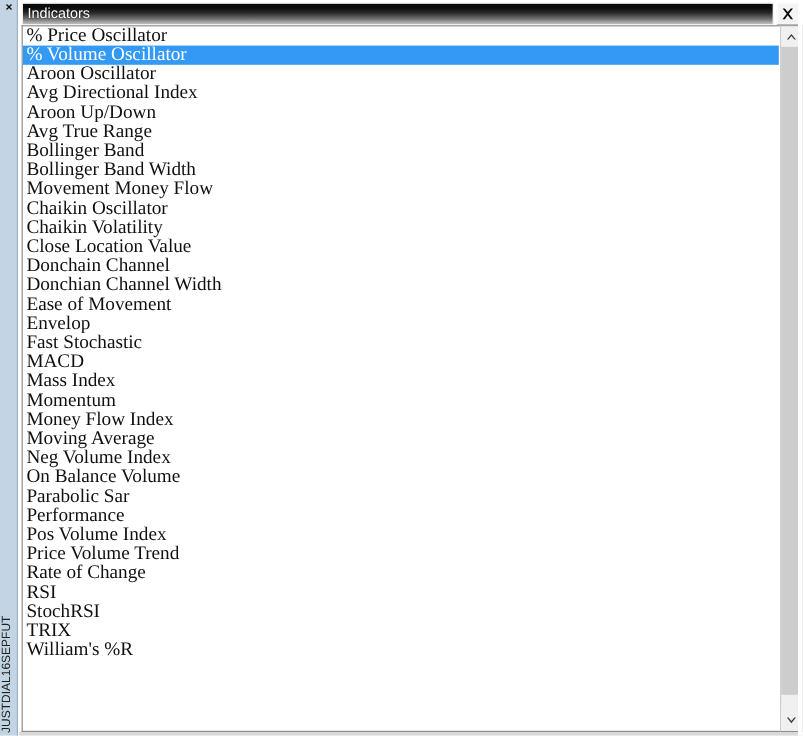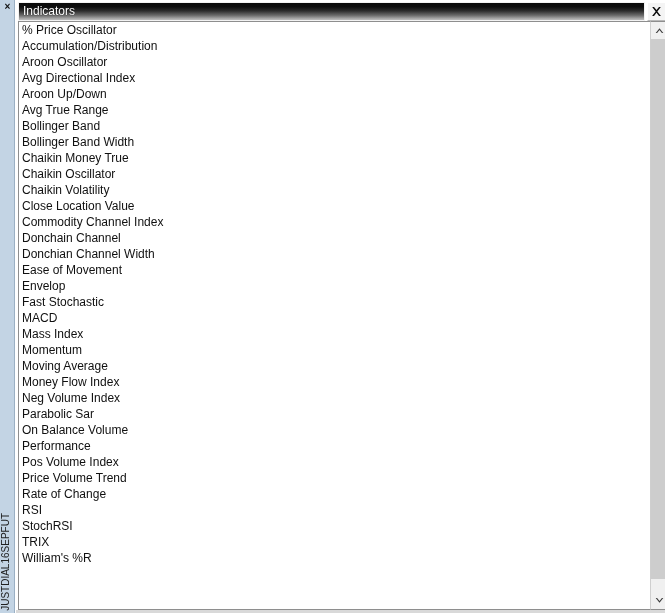--- a/index.html
+++ b/index.html
@@ -151,25 +151,25 @@
   #list {
     position: absolute;
     left: 0;
     top: 0;
     width: 630px;
   }
   .list-item {
     height: 16px;
     line-height: 16px;
     padding-left: 3px;
-    font-size: 12px;
+    font-size: 16px;
     color: #101010;
     white-space: nowrap;
     cursor: default;
-    font-family: Liberation Sans, sans-serif;
+    font-family: Liberation Serif, serif;
   }
   .list-item.selected {
     background: #3399f5;
     color: #ffffff;
   }
 
   
   #scrollbar {
     position: absolute;
     left: 634px;
@@ -245,45 +245,44 @@
           <path d="M2.2 2.0 L4.0 2.0 L6.5 5.0 L9.0 2.0 L10.8 2.0 L7.4 6.4 L10.9 11.0 L9.0 11.0 L6.5 7.8 L4.0 11.0 L2.1 11.0 L5.6 6.4 Z" fill="#0d0d0d"></path>
         </svg>
       </div>
     </div>
 
     <div id="list-region">
 
       <div id="list-frame">
         <div id="list">
             <div class="list-item"><span>% Price Oscillator</span></div>
-            <div class="list-item"><span>Accumulation/Distribution</span></div>
+            <div class="list-item selected"><span>% Volume Oscillator</span></div>
             <div class="list-item"><span>Aroon Oscillator</span></div>
             <div class="list-item"><span>Avg Directional Index</span></div>
             <div class="list-item"><span>Aroon Up/Down</span></div>
             <div class="list-item"><span>Avg True Range</span></div>
             <div class="list-item"><span>Bollinger Band</span></div>
             <div class="list-item"><span>Bollinger Band Width</span></div>
-            <div class="list-item"><span>Chaikin Money True</span></div>
+            <div class="list-item"><span>Movement Money Flow</span></div>
             <div class="list-item"><span>Chaikin Oscillator</span></div>
             <div class="list-item"><span>Chaikin Volatility</span></div>
             <div class="list-item"><span>Close Location Value</span></div>
-            <div class="list-item"><span>Commodity Channel Index</span></div>
             <div class="list-item"><span>Donchain Channel</span></div>
             <div class="list-item"><span>Donchian Channel Width</span></div>
             <div class="list-item"><span>Ease of Movement</span></div>
             <div class="list-item"><span>Envelop</span></div>
             <div class="list-item"><span>Fast Stochastic</span></div>
             <div class="list-item"><span>MACD</span></div>
             <div class="list-item"><span>Mass Index</span></div>
             <div class="list-item"><span>Momentum</span></div>
+            <div class="list-item"><span>Money Flow Index</span></div>
             <div class="list-item"><span>Moving Average</span></div>
-            <div class="list-item"><span>Money Flow Index</span></div>
             <div class="list-item"><span>Neg Volume Index</span></div>
+            <div class="list-item"><span>On Balance Volume</span></div>
             <div class="list-item"><span>Parabolic Sar</span></div>
-            <div class="list-item"><span>On Balance Volume</span></div>
             <div class="list-item"><span>Performance</span></div>
             <div class="list-item"><span>Pos Volume Index</span></div>
             <div class="list-item"><span>Price Volume Trend</span></div>
             <div class="list-item"><span>Rate of Change</span></div>
             <div class="list-item"><span>RSI</span></div>
             <div class="list-item"><span>StochRSI</span></div>
             <div class="list-item"><span>TRIX</span></div>
             <div class="list-item"><span>William's %R</span></div>
           </div>
       </div>

